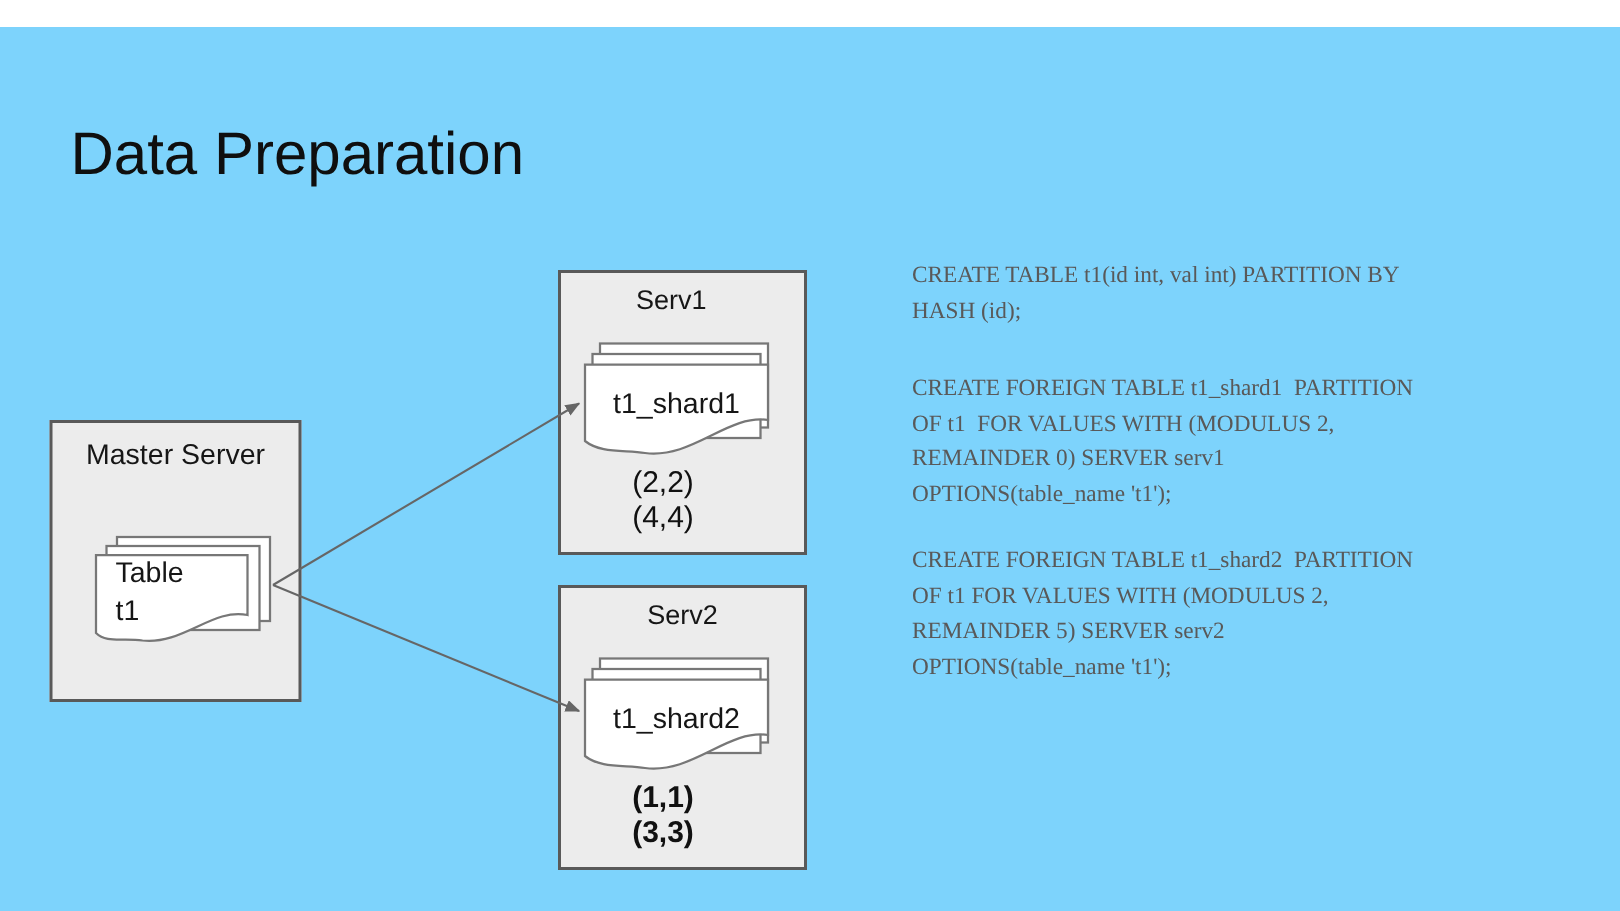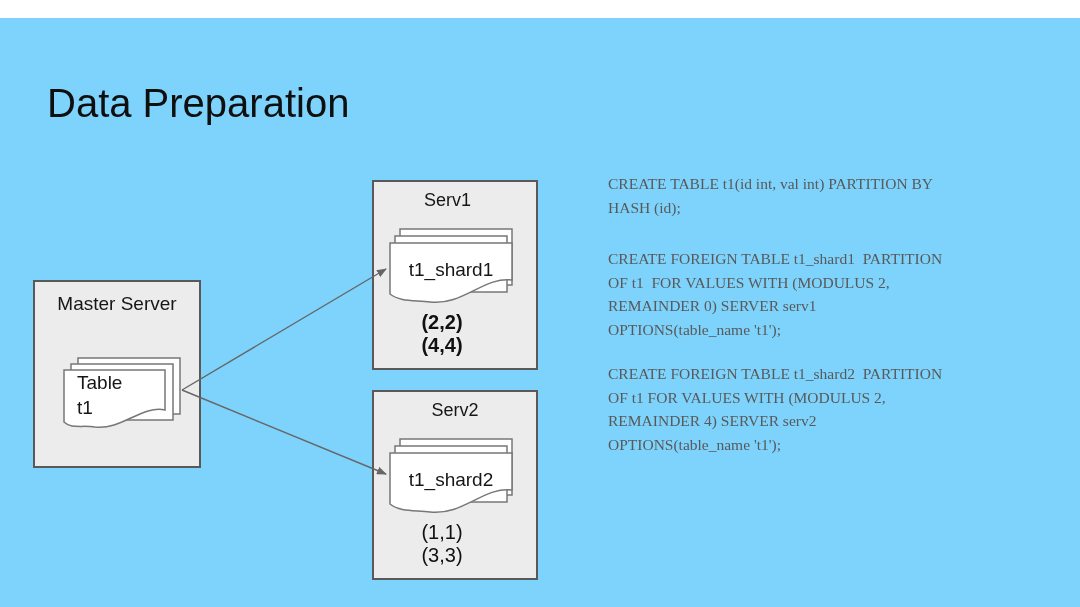--- a/index.html
+++ b/index.html
@@ -46,22 +46,22 @@
   .master-label { left: 33px;  top: 275px; width: 168px; font-size: 19px; }
   .serv1-label  { left: 372px; top: 172px; width: 151px; font-size: 18px; }
   .serv2-label  { left: 372px; top: 382px; width: 166px; font-size: 18px; }
 
   .table-label  { left: 77px; top: 352px; font-size: 19px; line-height: 25px; text-align: left; }
 
   .shard1-label { left: 390px; top: 241px; width: 122px; font-size: 19px; }
   .shard2-label { left: 390px; top: 451px; width: 122px; font-size: 19px; }
 
   .rows { font-size: 20px; line-height: 23px; color: #111111; }
-  .serv1-rows { left: 374px; top: 293px; width: 136px; font-weight: bold; }
-  .serv2-rows { left: 374px; top: 503px; width: 136px; }
+  .serv1-rows { left: 374px; top: 293px; width: 136px; }
+  .serv2-rows { left: 374px; top: 503px; width: 136px; font-weight: bold; }
 
   .sql-block {
     position: absolute;
     left: 608px;
     width: 410px;
     font-size: 15.5px;
     line-height: 23.5px;
     color: #595959;
     white-space: pre-wrap;
     font-family: Liberation Serif, serif;
@@ -132,16 +132,16 @@
   </div>
 
   <div class="sql-block sql-1">CREATE TABLE t1(id int, val int) PARTITION BY
 HASH (id);</div>
   <div class="sql-block sql-2">CREATE FOREIGN TABLE t1_shard1  PARTITION
 OF t1  FOR VALUES WITH (MODULUS 2,
 REMAINDER 0) SERVER serv1
 OPTIONS(table_name 't1');</div>
   <div class="sql-block sql-3">CREATE FOREIGN TABLE t1_shard2  PARTITION
 OF t1 FOR VALUES WITH (MODULUS 2,
-REMAINDER 4) SERVER serv2
+REMAINDER 5) SERVER serv2
 OPTIONS(table_name 't1');</div>
 
 </div>
 
 </body></html>

